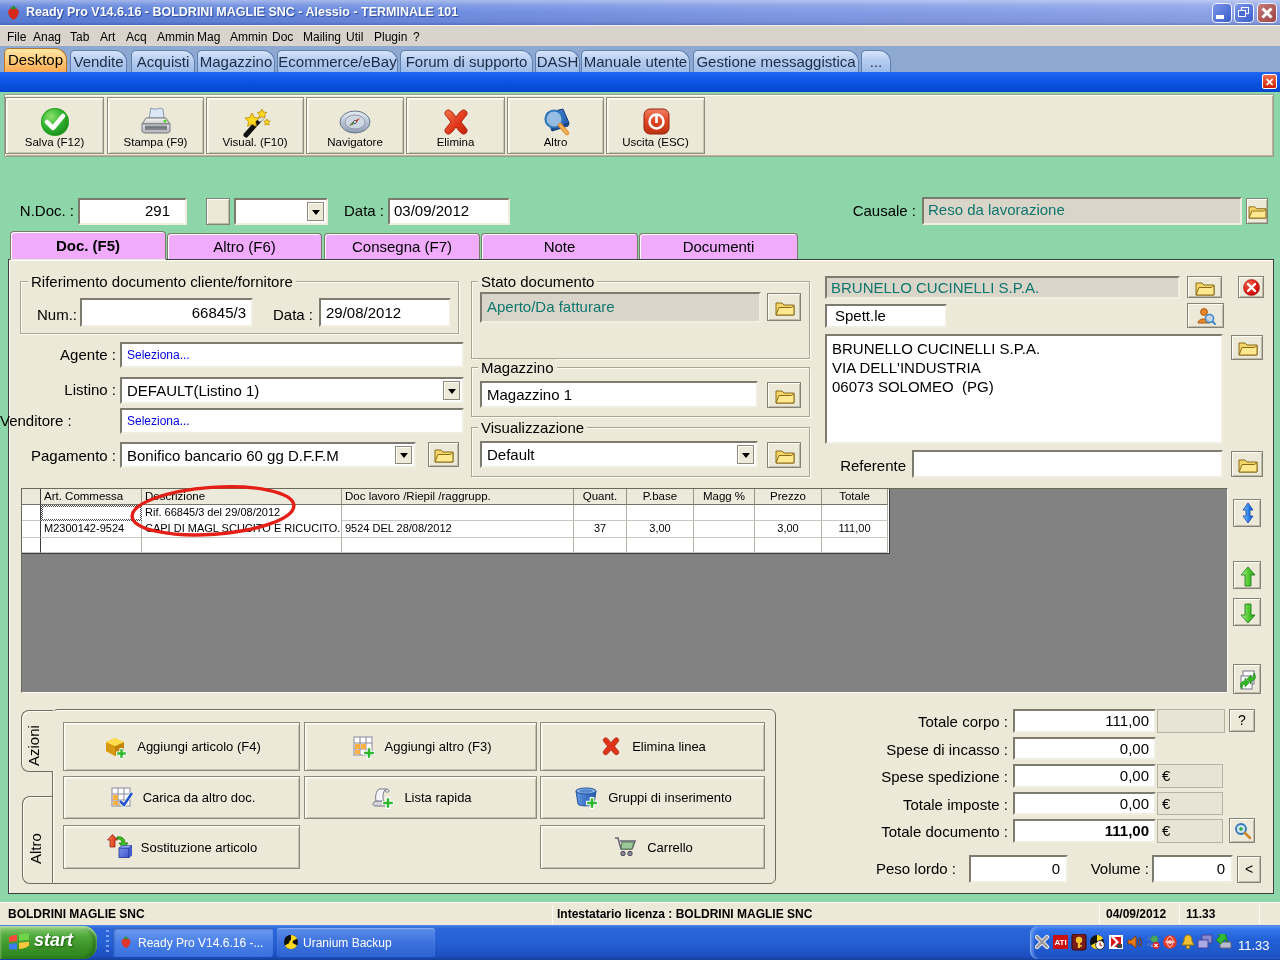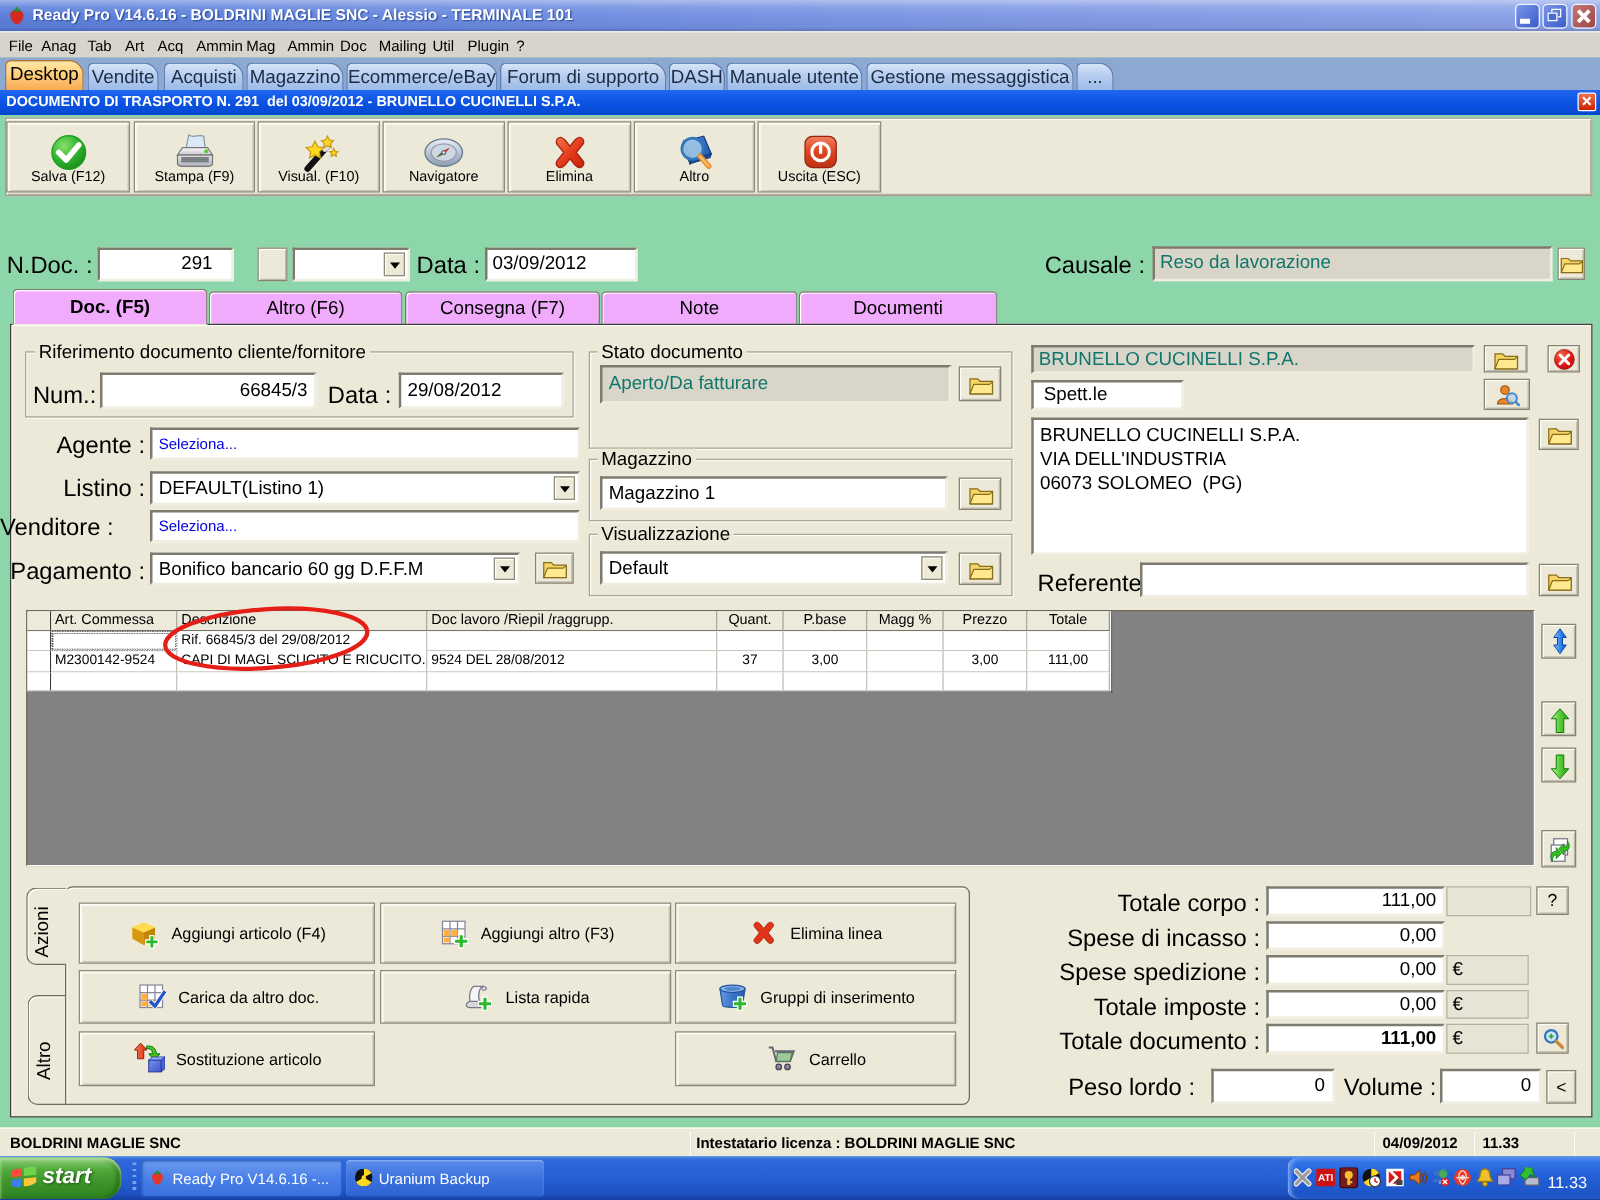--- a/index.html
+++ b/index.html
@@ -18,21 +18,21 @@
 #docbar{left:0;top:72px;width:1280px;height:20px;background:linear-gradient(180deg,#2066f2 0%,#0a52e2 55%,#0747cf 100%);}
 #docbar b{position:absolute;left:5px;top:4px;font-size:11.5px;color:#fff}
 #toolbar{left:4px;top:94px;width:1270px;height:63px;background:#ece9d8;border:1px solid #9e9c8c;box-shadow:inset 1px 1px 0 #fffef6,inset -1px -1px 0 #b5b2a2}
 .tbtn{top:97px;height:57px;background:#ece9d8;border:1px solid #8d8b7b;box-shadow:inset 1px 1px 0 #fffef6,inset 2px 2px 0 #f7f5ea,inset -1px -1px 0 #c9c6b5;text-align:center}
 .tbtn .lbl{position:absolute;bottom:5px;left:0;right:0;font-size:11.5px;color:#000}
 .tbtn svg{position:absolute;top:9px;left:50%;margin-left:-17px}
 
 .inp{background:#fff;border:2px solid;border-color:#7d7b6e #f0ede1 #f0ede1 #7d7b6e;font-size:15px;color:#000}
 .inpg{background:#d9d6c9;border:2px solid;border-color:#7d7b6e #f0ede1 #f0ede1 #7d7b6e;font-size:15px;color:#0f766e}
 .btn{background:#ece9d8;border:1px solid #858375;box-shadow:inset 1px 1px 0 #fffef6,inset -1px -1px 0 #bdbaa9}
-.lab{font-size:19px;color:#000;white-space:nowrap}
+.lab{font-size:15px;color:#000;white-space:nowrap}
 .grp{border:1px solid #a9a694;box-shadow:1px 1px 0 #fdfcf2,inset 1px 1px 0 #fdfcf2}
 .grplab{position:absolute;background:#ece9d8;font-size:15px;padding:0 3px;white-space:nowrap}
 .combo-arrow{position:absolute;right:2px;top:2px;bottom:2px;width:17px;background:#ece9d8;border:1px solid #8d8b7b;box-shadow:inset 1px 1px 0 #fffef6}
 .combo-arrow:after{content:"";position:absolute;left:50%;top:50%;margin:-2px 0 0 -4px;border:4px solid transparent;border-top:5px solid #000}
 #mainpanel{left:8px;top:259px;width:1266px;height:635px;background:#ece9d8;border:1px solid #3f3f3f;box-shadow:inset 1px 1px 0 #fffef6}
 .dtab{position:absolute;background:#f0abfc;border:1px solid #7b7968;border-bottom:none;border-radius:4px 4px 0 0;text-align:center;font-size:15px;box-shadow:inset 1px 1px 0 #fffef6}
 </style></head>
 <body>
 <div class="abs" id="titlebar"></div>
 <div class="abs" id="titletxt">Ready Pro V14.6.16 - BOLDRINI MAGLIE SNC - Alessio - TERMINALE 101</div>
@@ -73,21 +73,20 @@
 <div class="xtab" style="left:131px;width:64px">Acquisti</div>
 <div class="xtab" style="left:197px;width:78px">Magazzino</div>
 <div class="xtab" style="left:277px;width:121px">Ecommerce/eBay</div>
 <div class="xtab" style="left:400px;width:133px">Forum di supporto</div>
 <div class="xtab" style="left:535px;width:45px">DASH</div>
 <div class="xtab" style="left:581px;width:109px">Manuale utente</div>
 <div class="xtab" style="left:693px;width:166px">Gestione messaggistica</div>
 <div class="xtab" style="left:861px;width:30px">...</div>
 </div>
 <div class="abs" id="docbar">
-    <b>DOCUMENTO DI TRASPORTO N. 291&nbsp; del 03/09/2012 - BRUNELLO CUCINELLI S.P.A.</b>
 <div style="position:absolute;right:3px;top:2px;width:15px;height:15px;background:linear-gradient(180deg,#f07050,#cc2200);border:1px solid #fff;border-radius:2px;color:#fff;font-size:11px;font-weight:bold;text-align:center;line-height:14px">✕</div>
 </div>
 <div class="abs" id="toolbar"></div>
 
 <div class="abs tbtn" style="left:5px;width:99px">
     <svg width="34" height="32" viewBox="0 0 34 32">
       <circle cx="17" cy="15" r="14" fill="#1d9f1d"></circle>
       <circle cx="17" cy="15" r="13" fill="url(#gsal)"></circle>
       <path d="M9 15 L15 21 L25 9" stroke="#fff" stroke-width="4.5" fill="none" stroke-linecap="round" stroke-linejoin="round"></path>
       <defs>

